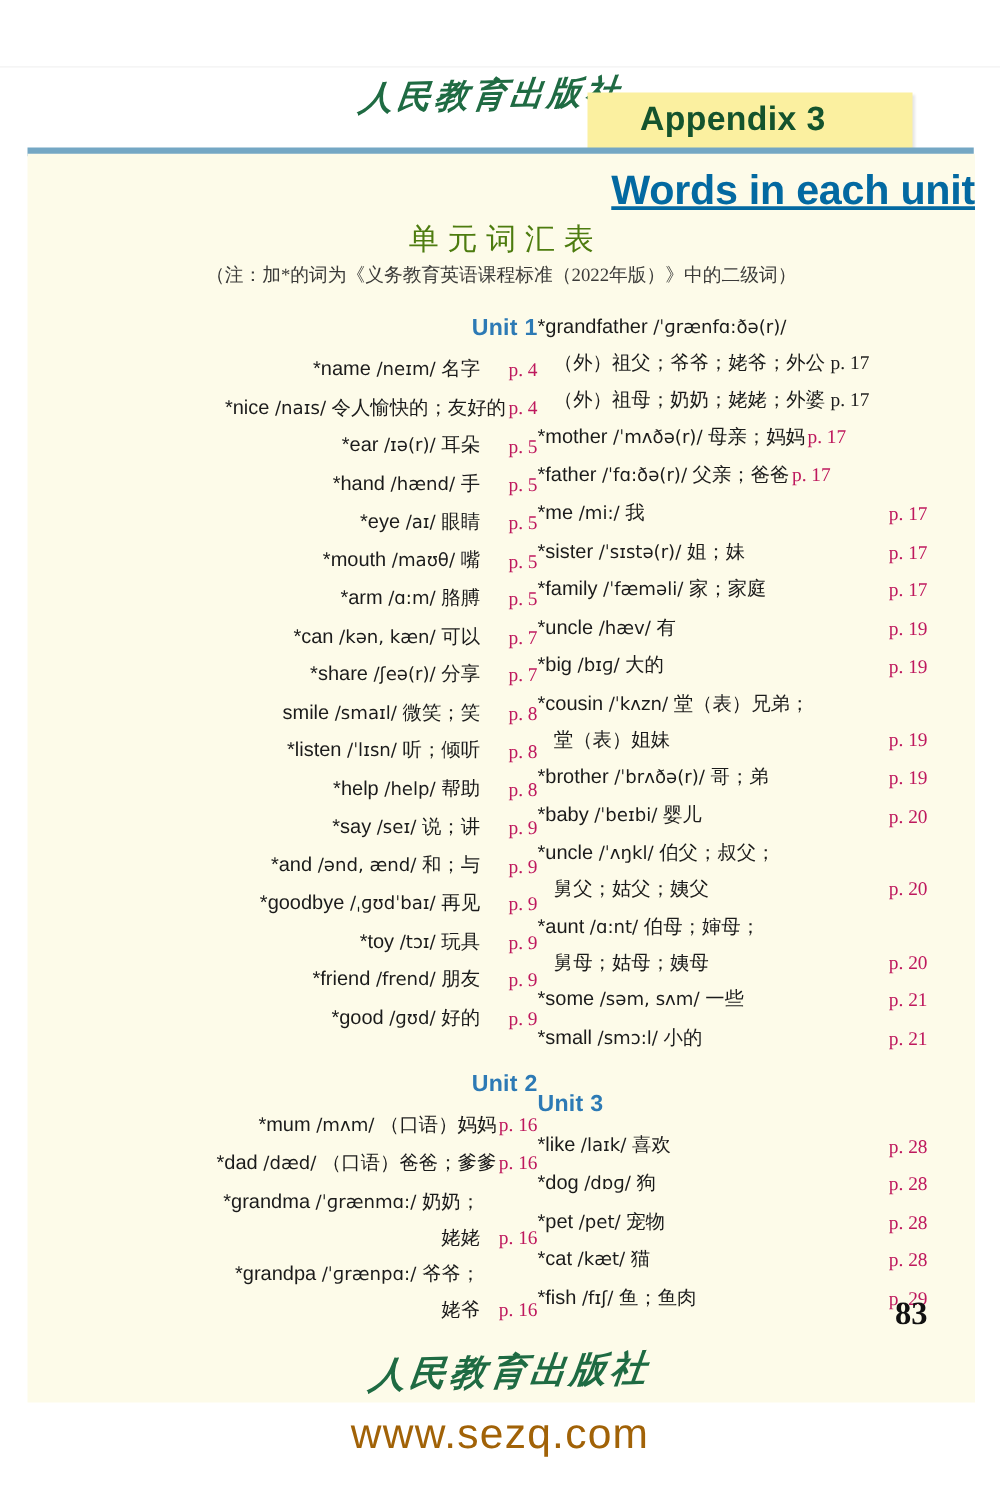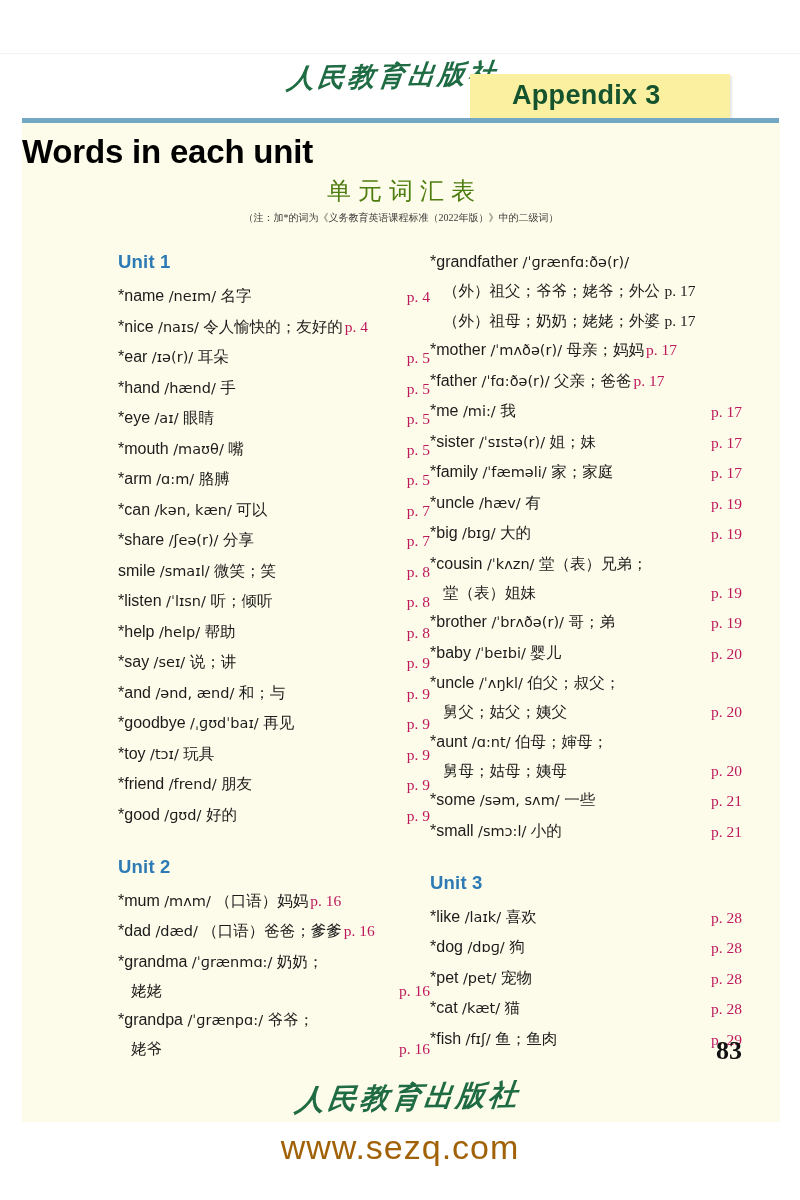--- a/index.html
+++ b/index.html
@@ -83,54 +83,55 @@
     width: 757px;
     height: 7px;
     background: #74a7c4;
   }
 
   
   #title-en {
     position: absolute;
     left: 0; top: 10px;
     width: 758px;
-    text-align: left;
+    text-align: right;
     font-size: 33px;
     font-weight: bold;
-    color: #000000;
+    color: #0369a1;
     letter-spacing: -0.2px;
+    text-decoration: underline;
   }
   #title-zh {
     position: absolute;
     left: 0; top: 52px;
     width: 758px;
     text-align: center;
     font-size: 24px;
     color: #4d7c0f;
     letter-spacing: 7px;
     font-family: "Liberation Serif", serif;
     text-indent: 7px;
   }
   #title-note {
     position: absolute;
     left: 0; top: 88px;
     width: 758px;
     text-align: center;
-    font-size: 10px;
+    font-size: 15px;
     color: #3a3a38;
     font-family: "Liberation Serif", serif;
   }
 
   
   .column {
     position: absolute;
     top: 128px;
     width: 312px;
   }
-  #col-left  { left: 96px; }
+  #col-left  { left: 96px; text-align: right; }
   #col-right { left: 408px; }
 
   .unit-heading {
     font-size: 18.5px;
     font-weight: bold;
     color: #2d7ab5;
     letter-spacing: 0.2px;
   }
   .unit-heading.first { margin: 0 0 12px 0; }
   .unit-heading.later { margin: 30px 0 12px 0; }

